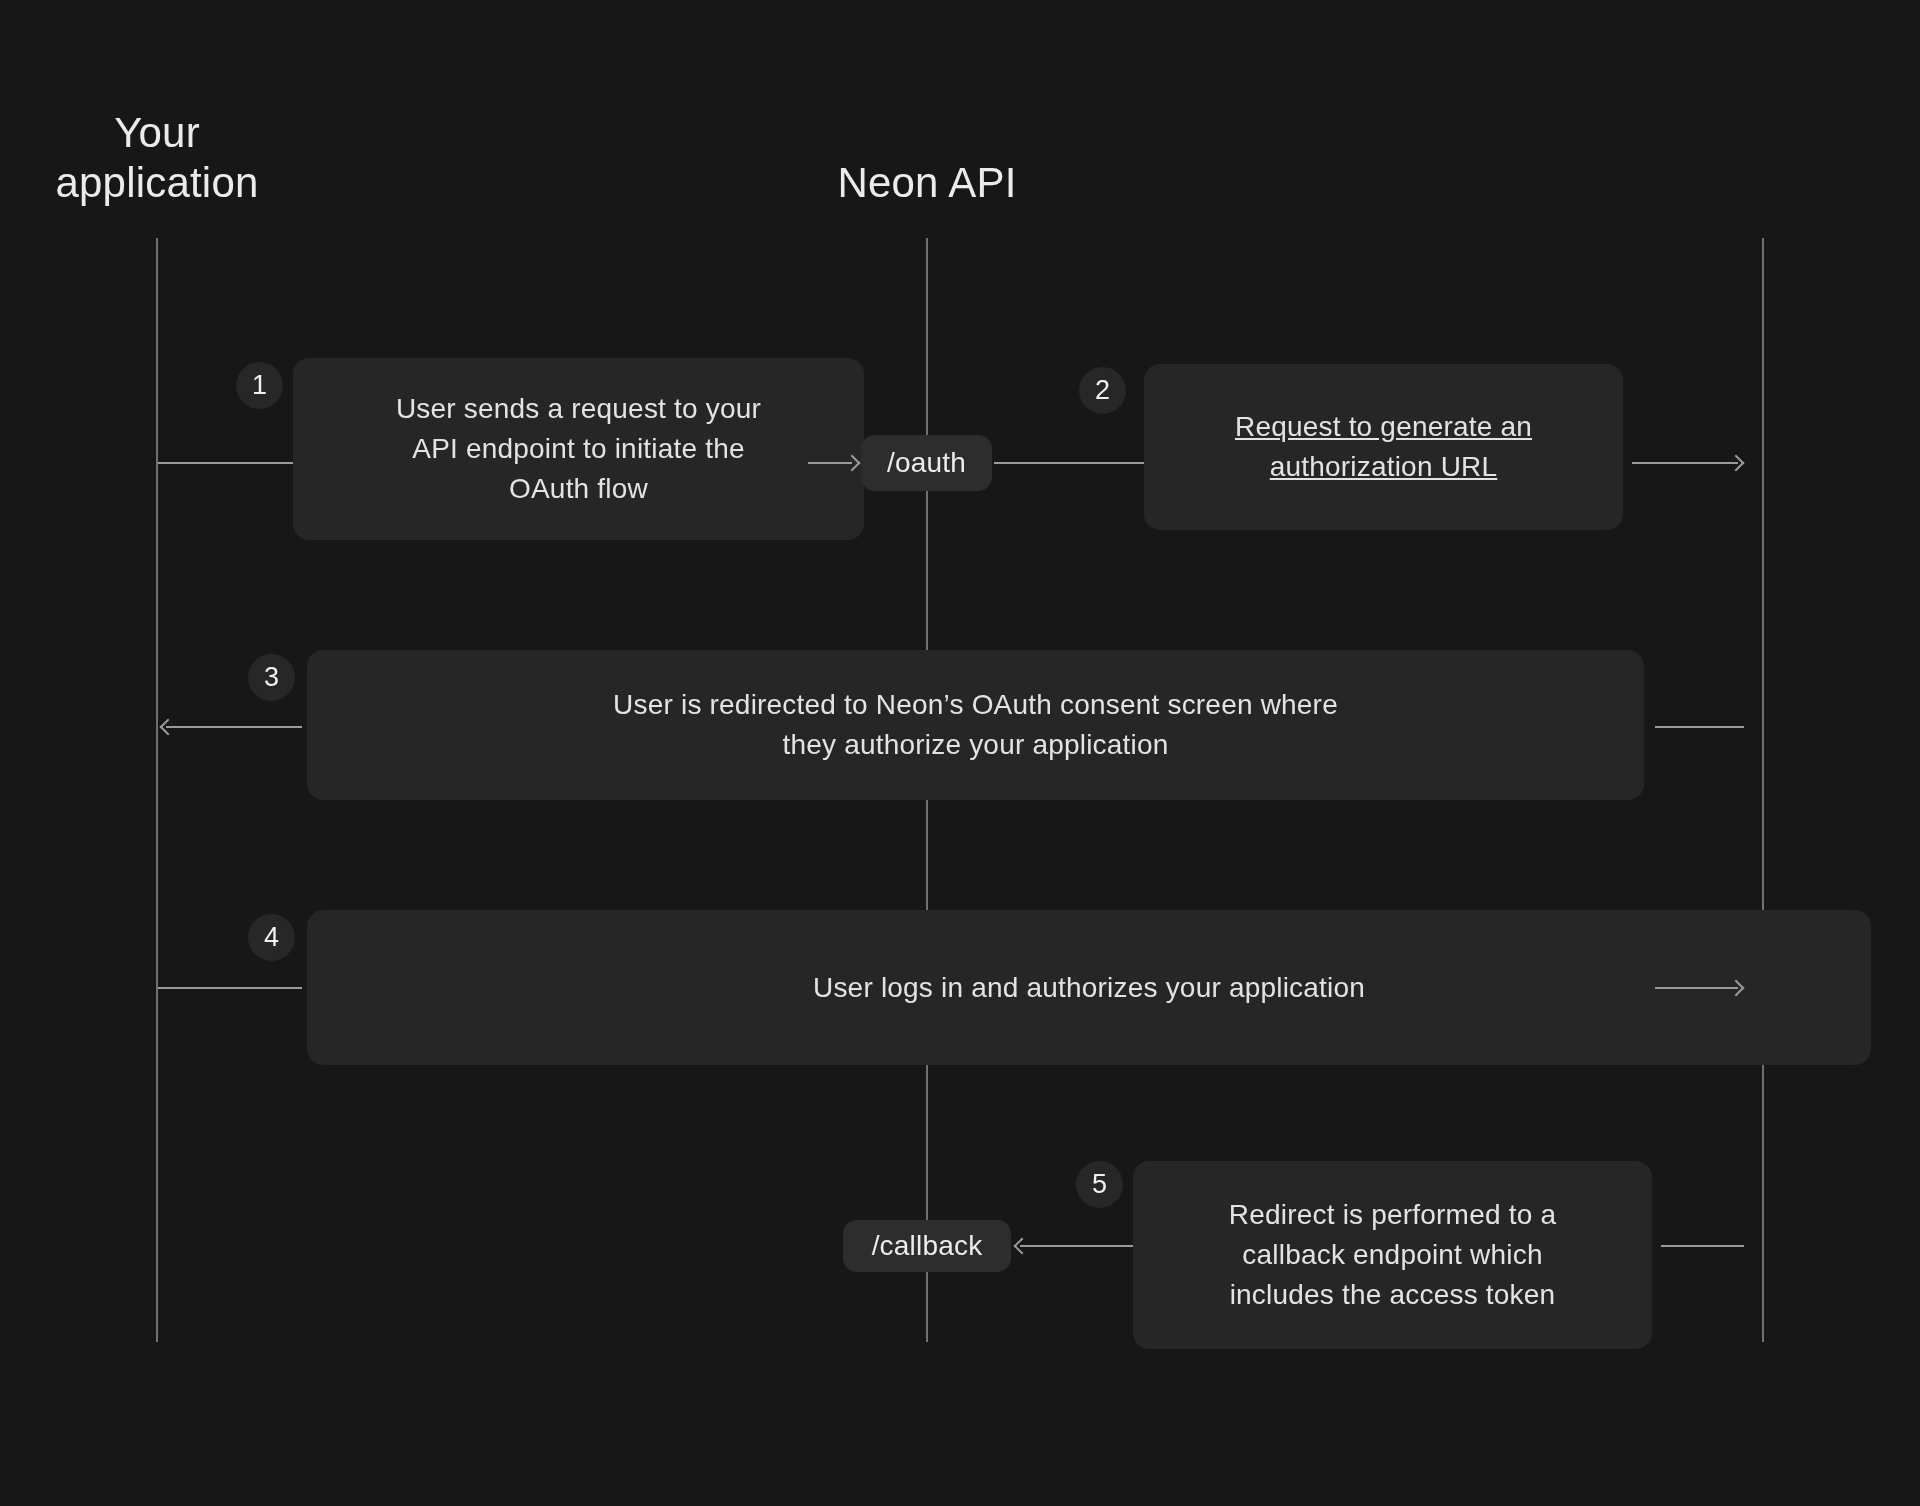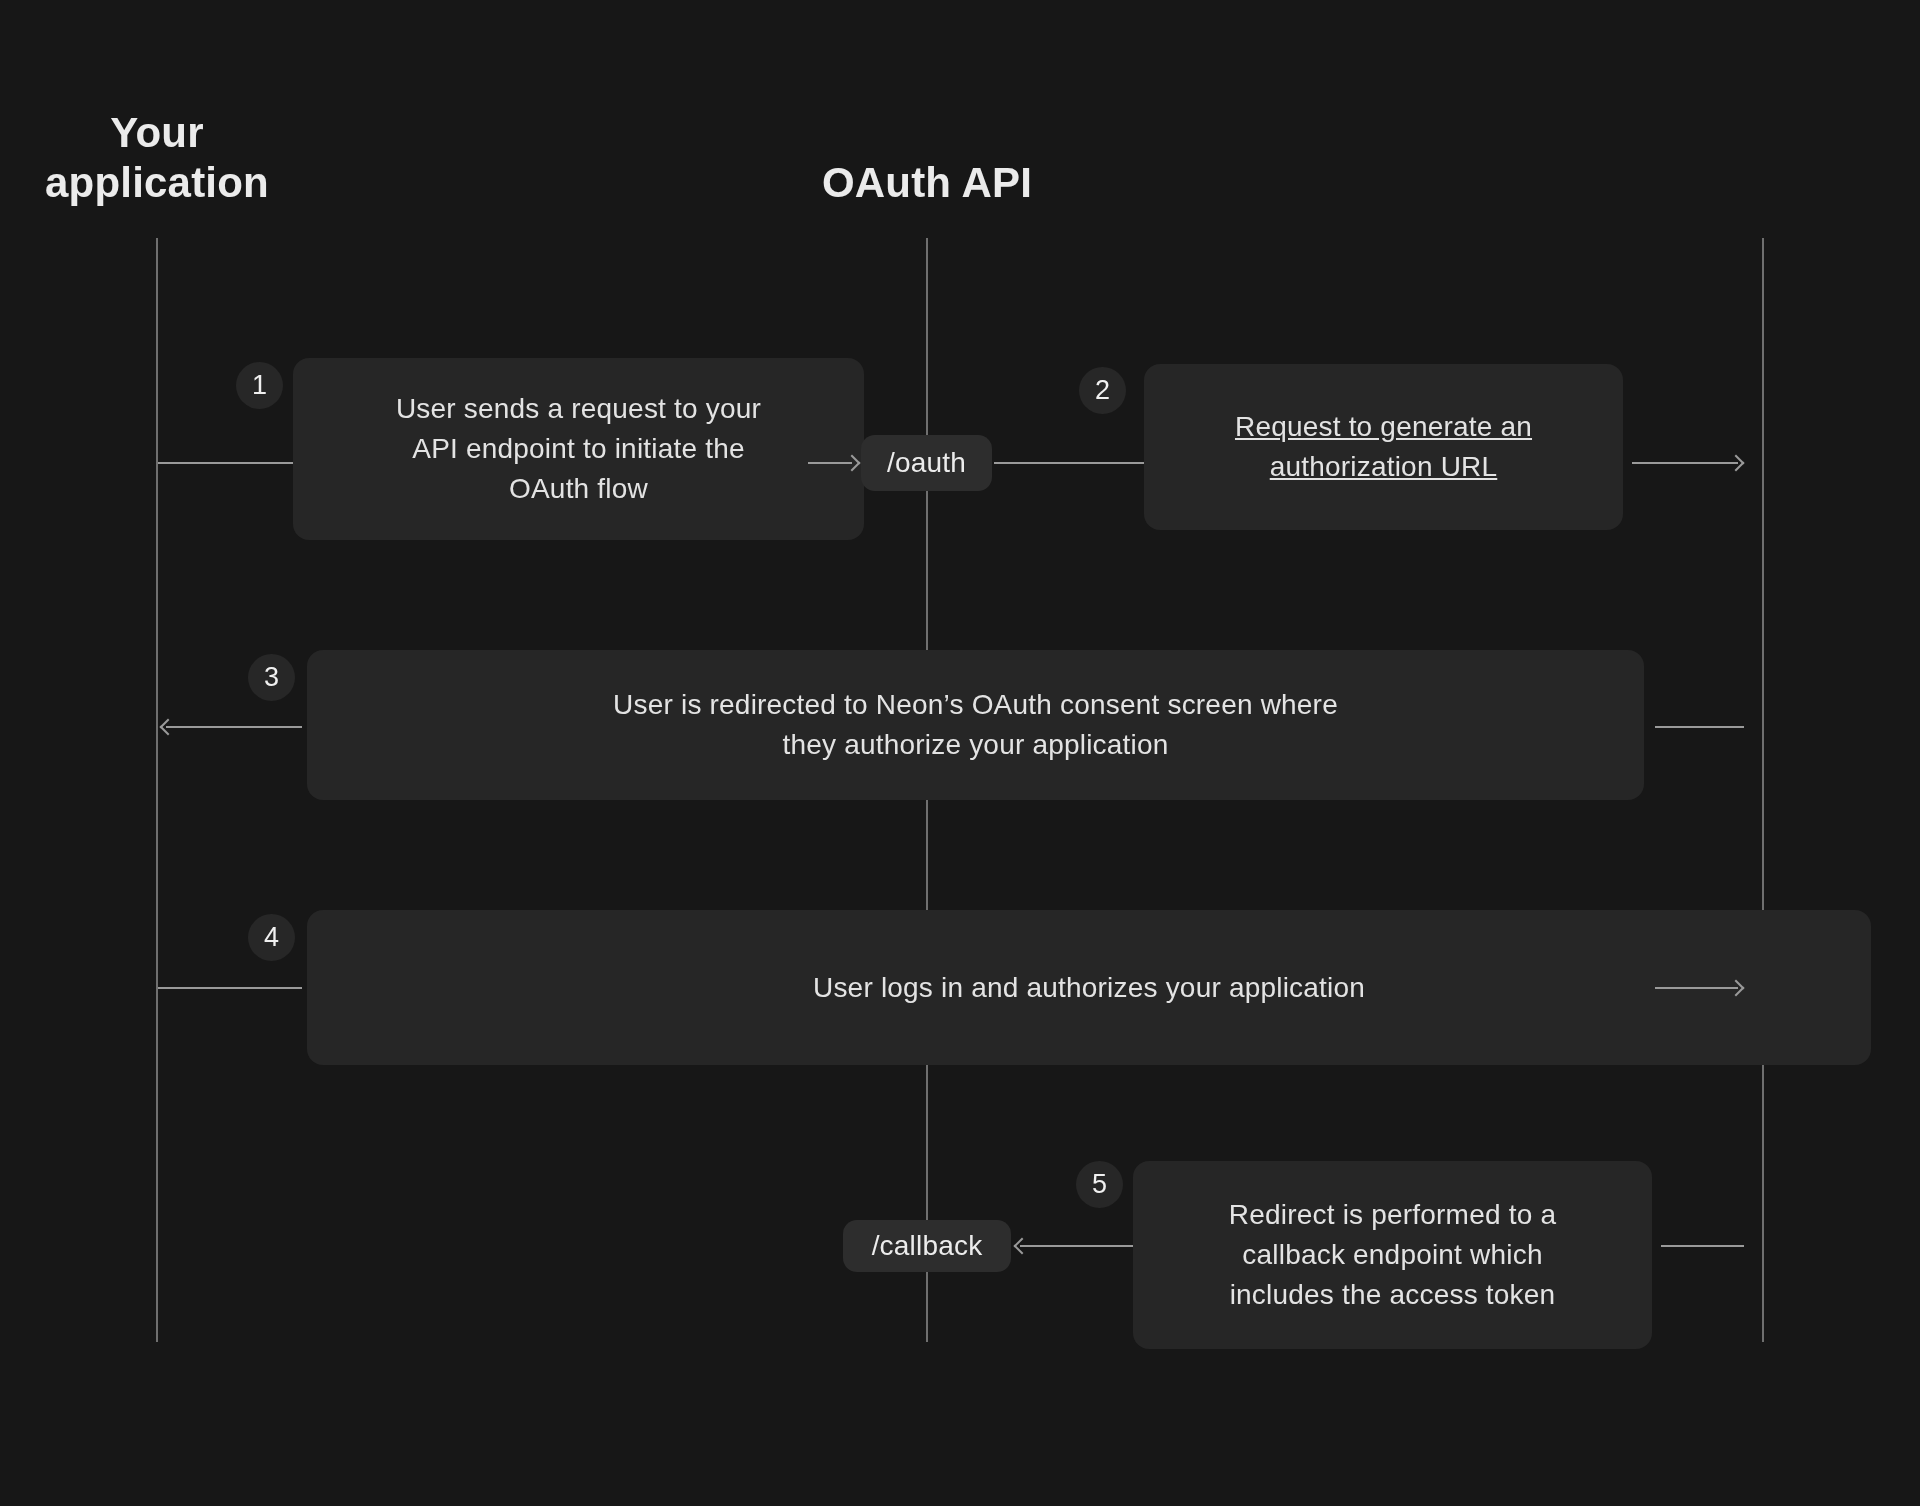--- a/index.html
+++ b/index.html
@@ -9,21 +9,21 @@
     background:#171717;
     overflow:hidden;
     font-family:"Liberation Sans", sans-serif;
   }
   .lane-label{
     position:absolute;
     transform:translateX(-50%);
     text-align:center;
     color:#ebebeb;
     font-size:42px;
-    font-weight:700;
+    font-weight:400;
     line-height:50px;
     white-space:pre-line;
     letter-spacing:0.2px;
   }
   .lifeline{
     position:absolute;
     width:2px;
     background:#6f6f6f;
   }
   .msg-line{
@@ -79,21 +79,21 @@
     font-weight:400;
   }
 </style>
 </head>
 <body>
 
 <div class="stage">
 
   <div class="lane-label" style="left:157px;top:108px;">Your
 application</div>
-  <div class="lane-label" style="left:927px;top:158px;">OAuth API</div>
+  <div class="lane-label" style="left:927px;top:158px;">Neon API</div>
 
   <div class="lifeline" style="left:156px;top:238px;height:1104px;"></div>
   <div class="lifeline" style="left:926px;top:238px;height:1104px;"></div>
   <div class="lifeline" style="left:1762px;top:238px;height:1104px;"></div>
 
   <div class="msg-line" style="left:158px;top:462px;width:135px;"></div>
   <div class="num-badge" style="left:236px;top:362px;">1</div>
   <div class="msg-box" style="left:293px;top:358px;width:571px;height:182px;padding:0 30px;box-sizing:border-box;">User sends a request to your
 API endpoint to initiate the
 OAuth flow</div>

